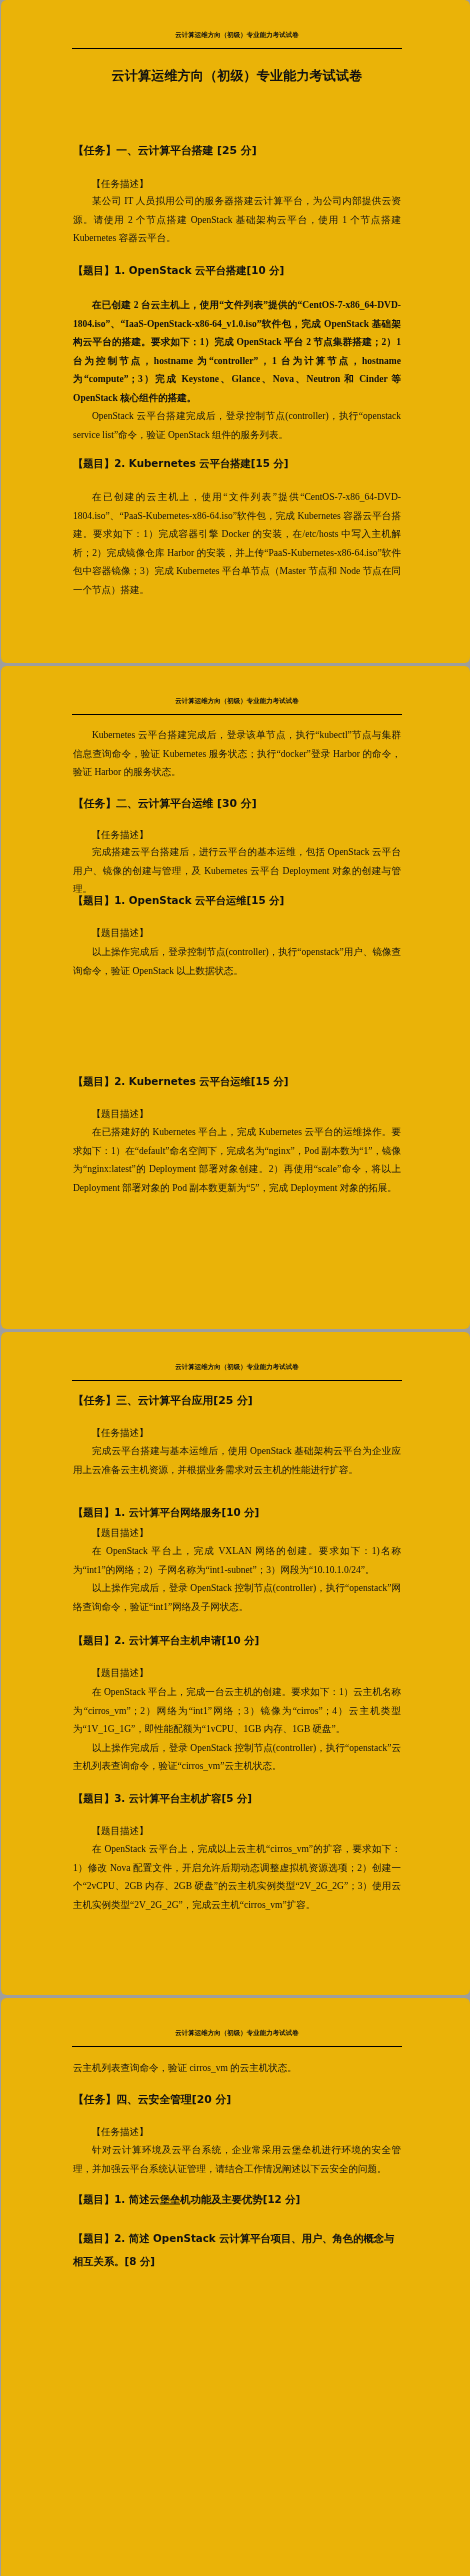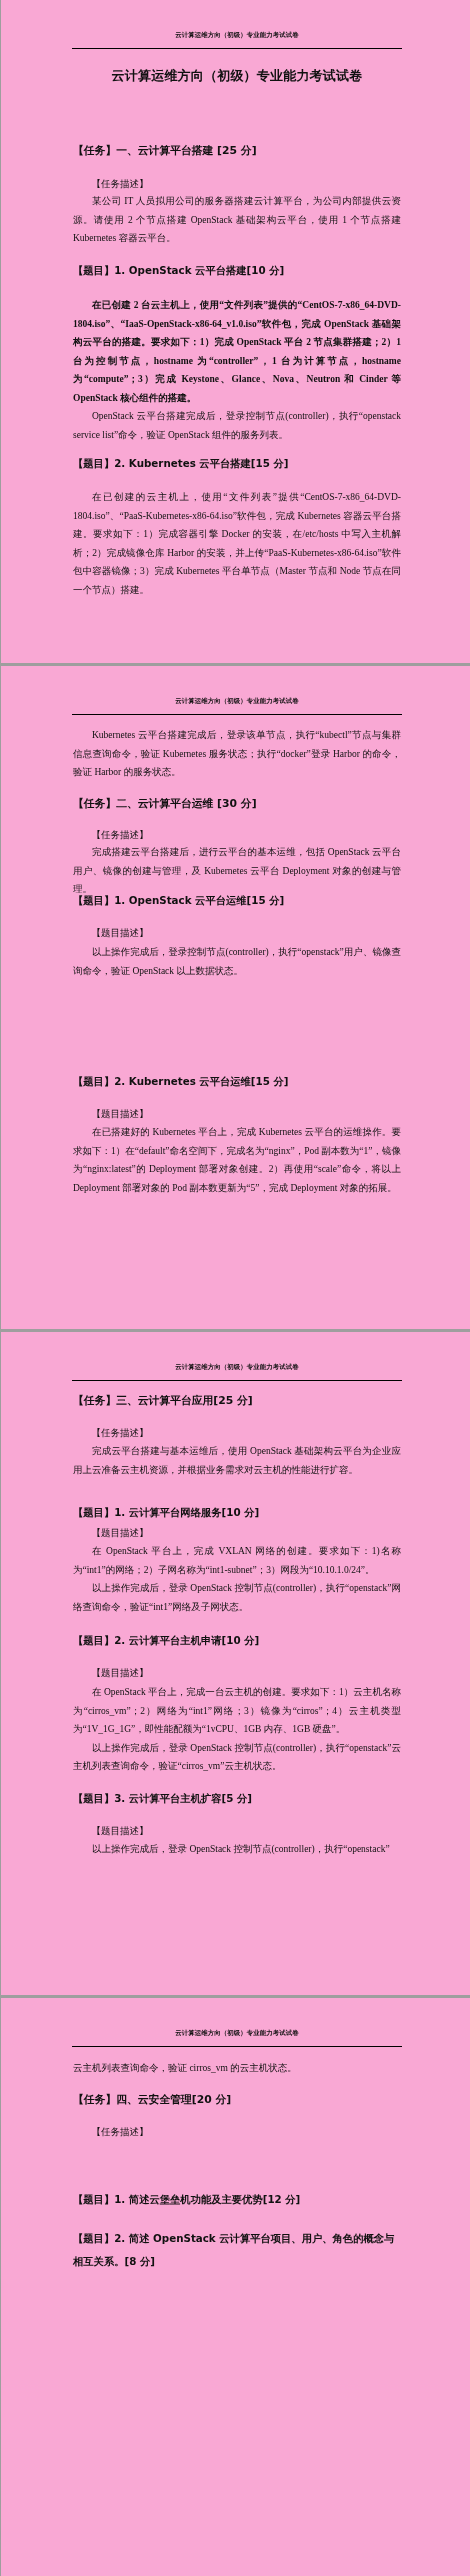--- a/index.html
+++ b/index.html
@@ -1,26 +1,27 @@
 <!DOCTYPE html>
 <html style="font-size:8.2px"><head>
   <meta charset="utf-8">
   <style>
     html, body { margin: 0; padding: 0; background: #9e9e9e; }
     body { width: 470px; font-family: "Liberation Serif", "DejaVu Serif", serif; color: #111; }
     .page {
       position: relative;
       width: 469px;
       height: 663px;
-      background: #f9a8d4;
+      background: #eab308;
       border-left: 0.5px solid #9e9e9e;
       border-right: 0.5px solid #9e9e9e;
       margin-bottom: 3.1px;
       box-sizing: content-box;
       overflow: hidden;
+      border-radius: 6px;
     }
     .page.last { height: 659px; margin-bottom: 0; }
     .running-header {
       position: absolute;
       left: 71px; width: 330px;
       top: 31px;
       text-align: center;
       font-family: "DejaVu Sans", sans-serif;
       font-size: 6.4px;
       font-weight: bold;
@@ -202,40 +203,43 @@
 
   <div class="abs" style="top:460px;">
     <h3 class="sub-heading">【题目】3. 云计算平台主机扩容[5 分]</h3>
   </div>
 
   <div class="abs" style="top:492px;">
     <p class="label">【题目描述】</p>
   </div>
 
   <div class="abs" style="top:508px;">
-    <p class="para" style="line-height:18.5px;">以上操作完成后，登录 OpenStack 控制节点(controller)，执行“openstack”</p>
+    <p class="para" style="line-height:18.5px;">在 OpenStack 云平台上，完成以上云主机“cirros_vm”的扩容，要求如下：1）修改 Nova 配置文件，开启允许后期动态调整虚拟机资源选项；2）创建一个“2vCPU、2GB 内存、2GB 硬盘”的云主机实例类型“2V_2G_2G”；3）使用云主机实例类型“2V_2G_2G”，完成云主机“cirros_vm”扩容。</p>
   </div>
 </div>
 
 <div class="page last">
   <div class="running-header">云计算运维方向（初级）专业能力考试试卷</div>
   <div class="header-rule"></div>
 
   <div class="abs" style="top:61px;">
     <p class="para noindent" style="line-height:18.5px;">云主机列表查询命令，验证 cirros_vm 的云主机状态。</p>
   </div>
 
   <div class="abs" style="top:95px;">
     <h2 class="task-heading">【任务】四、云安全管理[20 分]</h2>
   </div>
 
   <div class="abs" style="top:127px;">
     <p class="label">【任务描述】</p>
   </div>
 
+  <div class="abs" style="top:143px;">
+    <p class="para" style="line-height:18.5px;">针对云计算环境及云平台系统，企业常采用云堡垒机进行环境的安全管理，并加强云平台系统认证管理，请结合工作情况阐述以下云安全的问题。</p>
+  </div>
 
   <div class="abs" style="top:195px;">
     <h3 class="sub-heading">【题目】1. 简述云堡垒机功能及主要优势[12 分]</h3>
   </div>
 
   <div class="abs" style="top:229px;">
     <h3 class="sub-heading" style="white-space:normal; line-height:23px;">【题目】2. 简述 OpenStack 云计算平台项目、用户、角色的概念与相互关系。[8 分]</h3>
   </div>
 </div>
 

